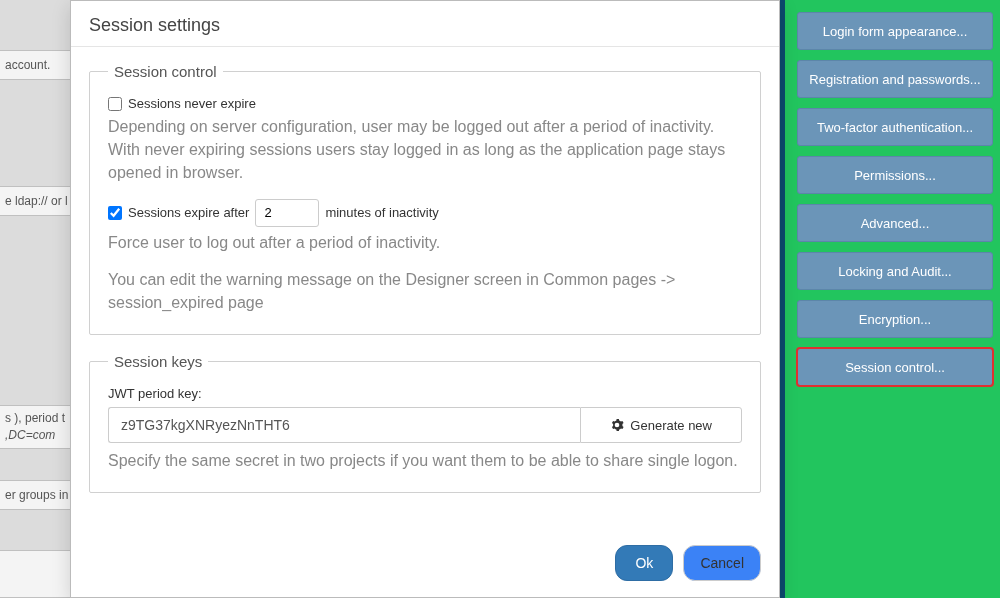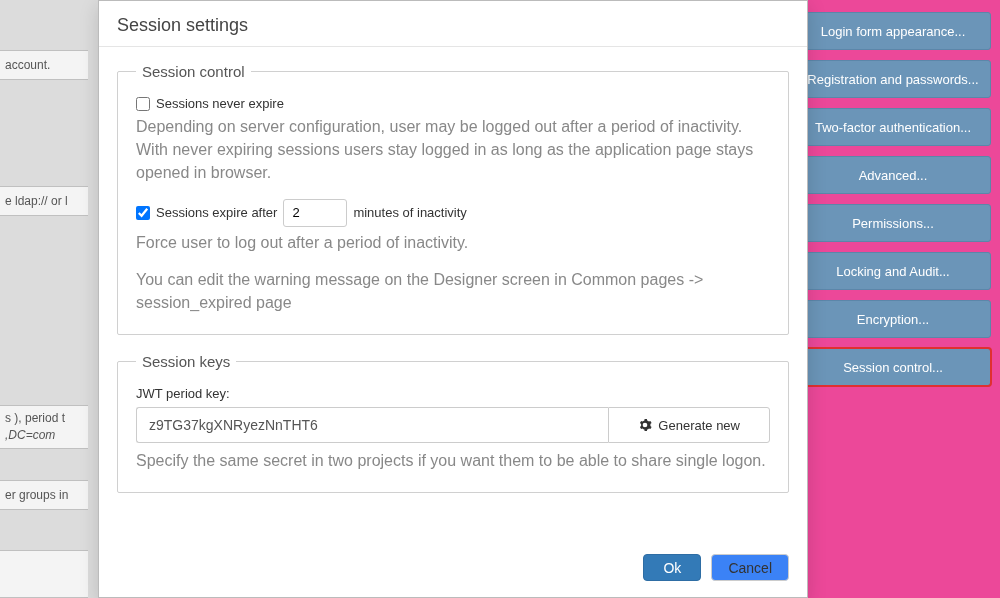--- a/index.html
+++ b/index.html
@@ -4,30 +4,30 @@
 <style>
   * { box-sizing: border-box; margin: 0; padding: 0; }
   html, body { width: 1000px; height: 598px; overflow: hidden; font-family: Arial, Helvetica, sans-serif; font-size: 13px; background: #dcdcdc; color: #333; }
   .bg { position: absolute; inset: 0; background: #dcdcdc; }
   .bg-row { position: absolute; left: 0; width: 88px; height: 30px; background: #f4f4f4; border-top: 1px solid #c0c0c0; border-bottom: 1px solid #c0c0c0; display:flex; align-items:center; padding-left:5px; font-size:12px; color:#555; white-space: nowrap; overflow: hidden; }
   .bg .r1 { top: 50px;}
   .bg .r2 { top: 170px;}
   .bg .r3 { top: 400px;}
   .bg .r4 { top: 470px;}
 
-  .sidepanel { position: absolute; right: 0; top: 0; bottom: 0; width: 220px; background: #ec4899; padding: 12px 12px 12px 12px; border-left: 3px solid #0c4a6e;}
+  .sidepanel { position: absolute; right: 0; top: 0; bottom: 0; width: 220px; background: #22c55e; padding: 12px 12px 12px 12px; border-left: 5px solid #0c4a6e;}
   .sidepanel .btn { display: flex; align-items:center; justify-content:center; width: 196px; height: 38px; margin-bottom: 10px; background: #6b95b8; color: #fff; font-size: 13px; border: 1px solid #5c86a9; border-radius: 3px; cursor: pointer; user-select:none; white-space: nowrap; overflow: hidden; }
   .sidepanel .btn.highlight { outline: 2px solid #e03030; outline-offset: -1px; }
 
-  .modal { position: absolute; left: 70px; top: 0; width: 710px; height: 598px; background: #fff; border: 1px solid #bbb; box-shadow: 0 6px 18px rgba(0,0,0,0.15); display:flex; flex-direction:column;margin-left:28px;}
+  .modal { position: absolute; left: 70px; top: 0; width: 710px; height: 598px; background: #fff; border: 1px solid #bbb; box-shadow: 0 6px 18px rgba(0,0,0,0.15); display:flex; flex-direction:column;}
   .modal-header { padding: 14px 18px 10px 18px; border-bottom: 1px solid #e5e5e5; }
   .modal-title { font-size: 18px; color: #444; font-weight: 500; }
   .modal-body { flex: 1 1 auto; padding: 16px 18px; overflow:auto;}
   .modal-footer { padding: 12px 18px 16px 18px; display:flex; justify-content:flex-end; gap: 10px; }
-  .footer-btn { height: 27px; min-width: 58px; padding: 8px 16px; border-radius: 4px; font-size: 14px; cursor:pointer; display:flex; align-items:center; justify-content:center;}
+  .footer-btn { height: 36px; min-width: 58px; padding: 8px 16px; border-radius: 12px; font-size: 14px; cursor:pointer; display:flex; align-items:center; justify-content:center;}
   .footer-btn.primary { background: #337ab7; color:#fff; border: 1px solid #2e6da4;}
   .footer-btn.default { background: #3b82f6; color:#333; border: 1px solid #ccc; text-align: right;}
 
   fieldset.group { border: 1px solid #d0d0d0; border-radius: 2px; padding: 16px 18px 20px 18px; margin-bottom: 18px; }
   fieldset.group > legend { padding: 0 6px; font-size: 15px; color: #555; }
 
   .row { margin-bottom: 4px; display:flex; align-items:center; gap:6px; flex-wrap: wrap; }
   .hint { color: #888; font-size: 16px; line-height: 1.45; margin-bottom: 14px; }
   .hint.last { margin-bottom: 0;}
   label.cklabel { display:flex; align-items:center; gap:6px; cursor:pointer; font-size:13px; color:#333;}
@@ -58,24 +58,24 @@
   <div class="btn">
       <span>Login form appearance...</span>
     </div>
   <div class="btn">
       <span>Registration and passwords...</span>
     </div>
   <div class="btn">
       <span>Two-factor authentication...</span>
     </div>
   <div class="btn">
-      <span>Advanced...</span>
+      <span>Permissions...</span>
     </div>
   <div class="btn">
-      <span>Permissions...</span>
+      <span>Advanced...</span>
     </div>
   <div class="btn">
       <span>Locking and Audit...</span>
     </div>
   <div class="btn">
       <span>Encryption...</span>
     </div>
   <div class="btn highlight">
       <span>Session control...</span>
     </div>

